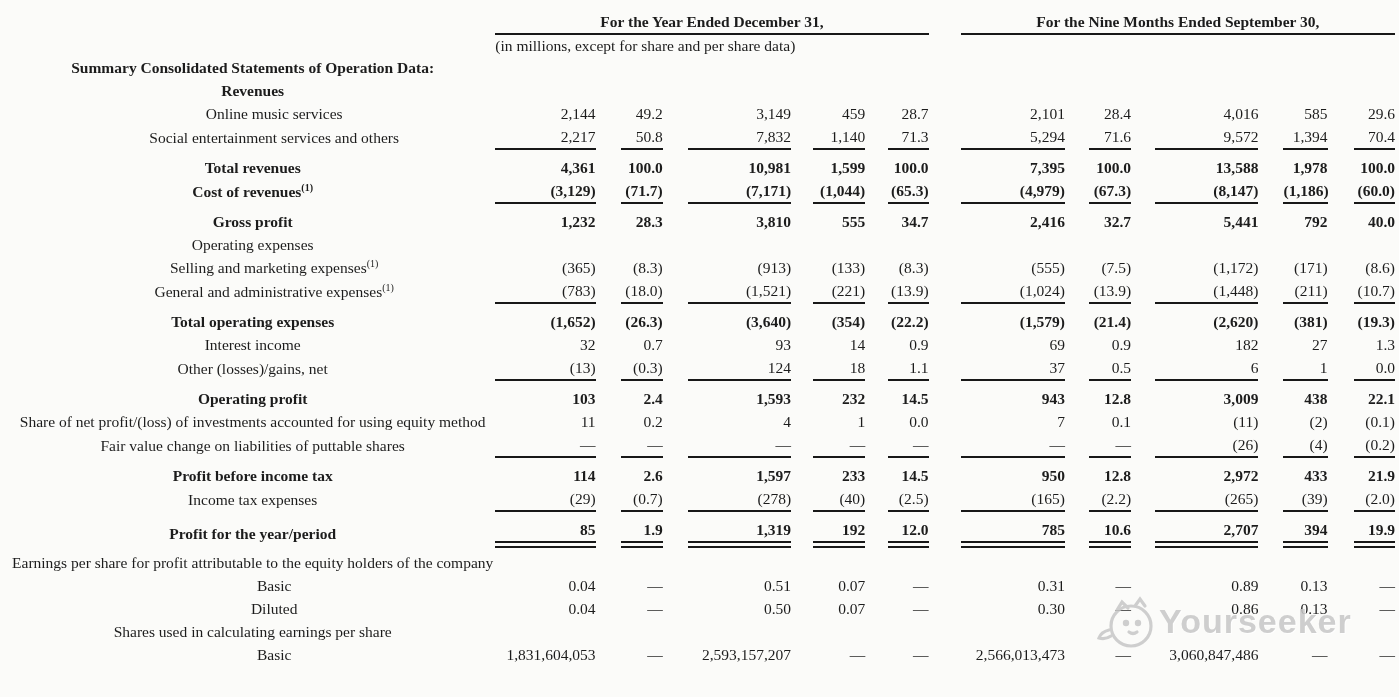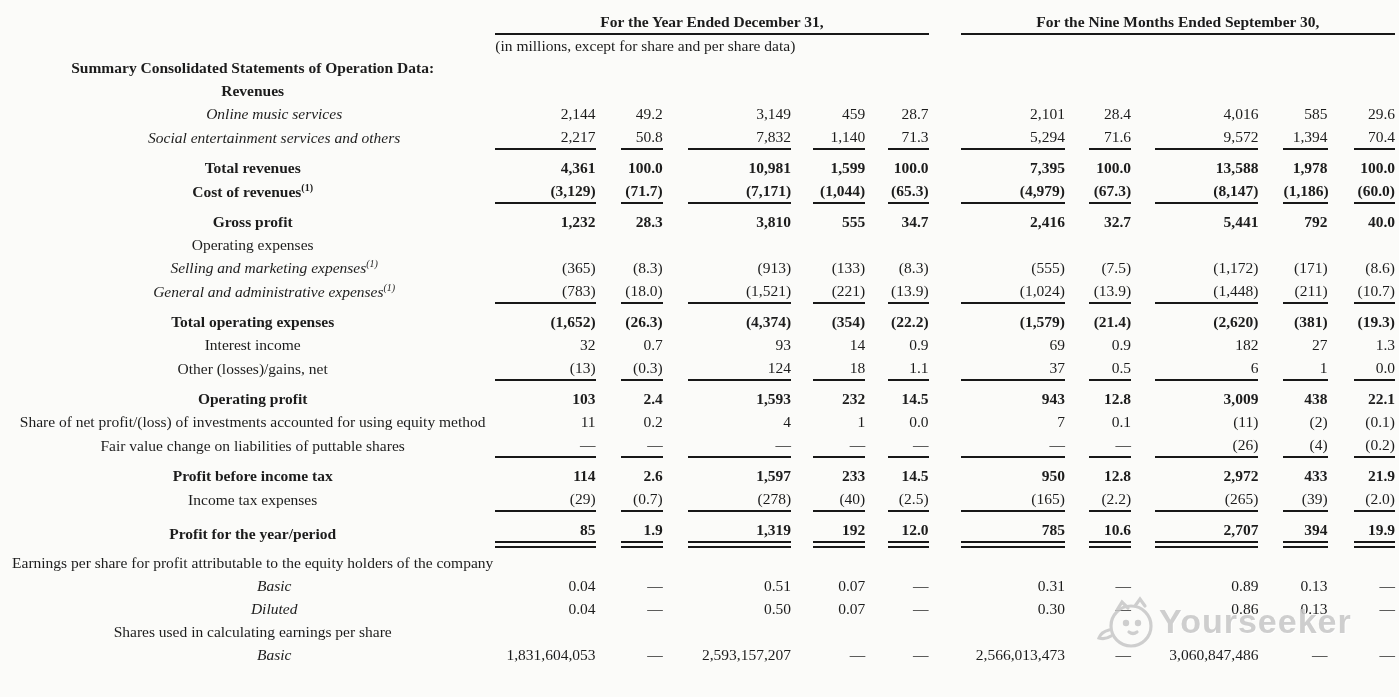--- a/index.html
+++ b/index.html
@@ -15,21 +15,21 @@
   td,th{
     font-size:15.5px;line-height:19px;padding:2px 0 2px 0;
     vertical-align:bottom;font-weight:normal;white-space:normal;
     overflow:visible;
   }
   th{font-weight:bold;text-align:center;}
   .lbl{text-align:center;padding-left:10px;}
   .num{text-align:right;}
   .g{}
   .b{font-weight:bold;}
-  .ind1{padding-left:53px;font-style:italic;}
+  .ind1{padding-left:53px;}
   .hang{padding-left:34px;text-indent:-24px;}
   tr.hangrow td.num{vertical-align:middle;}
   tr.pregap td, tr.pregap th{padding-top:8px;}
   .rule{border-bottom:2.5px solid #181818;}
   .drule{border-bottom:7px double #181818;}
   .grp-rule{border-bottom:2.5px solid #181818;}
   .units{font-weight:normal;text-align:left;padding-top:1px;padding-bottom:1px;}
   sup{font-size:10px;line-height:0;}
   
   .watermark{
@@ -300,21 +300,21 @@
         <td class="num rule">(211)</td>
         <td class="g"></td>
         <td class="num rule">(10.7)</td>
       </tr>
       <tr class="pregap">
         <td class="lbl b">Total operating expenses</td>
         <td class="num b">(1,652)</td>
         <td class="g"></td>
         <td class="num b">(26.3)</td>
         <td class="g"></td>
-        <td class="num b">(4,374)</td>
+        <td class="num b">(3,640)</td>
         <td class="g"></td>
         <td class="num b">(354)</td>
         <td class="g"></td>
         <td class="num b">(22.2)</td>
         <td class="g"></td>
         <td class="num b">(1,579)</td>
         <td class="g"></td>
         <td class="num b">(21.4)</td>
         <td class="g"></td>
         <td class="num b">(2,620)</td>

